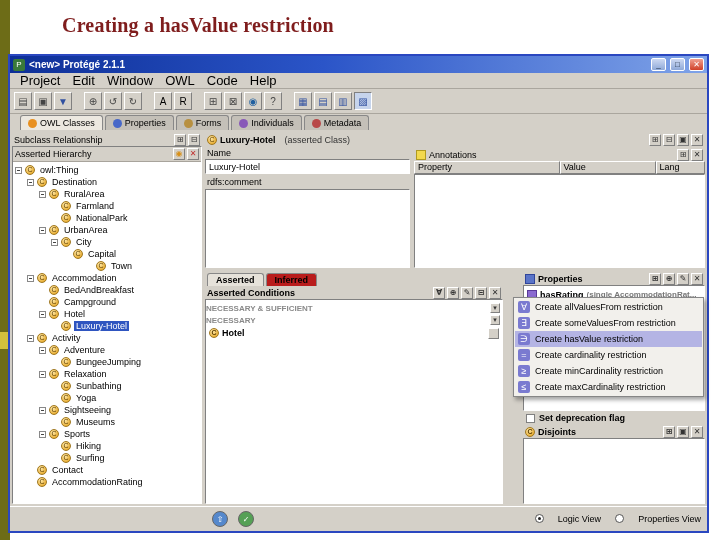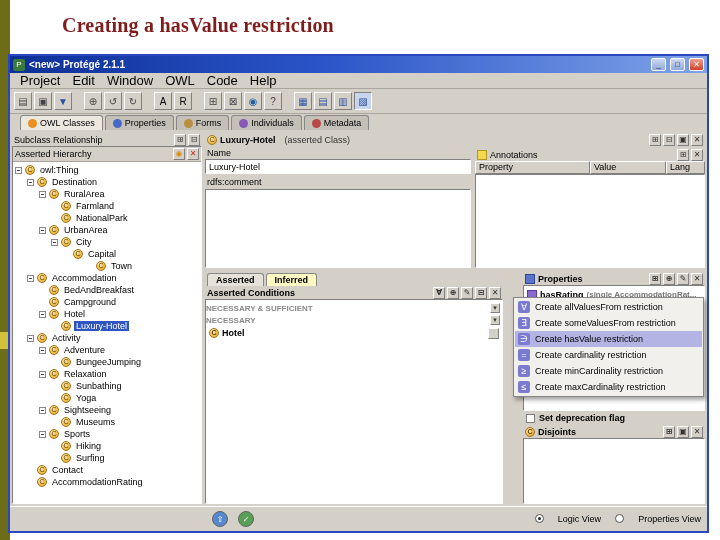--- a/index.html
+++ b/index.html
@@ -64,38 +64,38 @@
   .tree-row.exp .expander{visibility:visible;}
   .expander::after{content:"";position:absolute;left:1px;right:1px;top:2px;border-top:1px solid #444;}
   .tree-label{font-size:9px;white-space:nowrap;padding:0 2px;}
   .tree-row.selected .tree-label{background:#2f55c0;color:#fff;}
 
   
   .editor{flex:1;display:flex;flex-direction:column;min-width:0;position:relative;}
   .class-name{font-weight:bold;}
   .class-kind{color:#333;margin-left:6px;}
   .upper{height:120px;flex:none;display:flex;gap:4px;margin-top:2px;}
-  .form-col{width:266px;flex:none;display:flex;flex-direction:column;}
+  .form-col{width:205px;flex:none;display:flex;flex-direction:column;}
   .field-label{height:11px;font-size:9px;padding-left:2px;}
   .text-field{height:15px;box-sizing:border-box;width:100%;border:1px solid;border-color:#808080 #fff #fff #808080;
        background:#fff;font-size:9px;padding:0 3px;font-family:inherit;}
   .comment-box{flex:1;box-sizing:border-box;width:100%;border:1px solid;border-color:#808080 #fff #fff #808080;
        background:#fff;resize:none;font-family:inherit;font-size:9px;margin-top:1px;}
   .ann-col{flex:1;display:flex;flex-direction:column;min-width:0;}
   .note-ico{width:10px;height:10px;background:#f2d94e;border:1px solid #b09a20;box-sizing:border-box;flex:none;}
   .ann-head{display:flex;height:13px;flex:none;}
   .ann-th{box-sizing:border-box;border:1px solid;border-color:#fff #808080 #808080 #fff;background:#d4d0c8;
        font-size:9px;padding-left:3px;overflow:hidden;white-space:nowrap;}
   .ann-th.p{width:50%;} .ann-th.v{width:33%;} .ann-th.l{width:17%;}
   .ann-body{flex:1;}
 
   .lower{flex:1;display:flex;gap:20px;margin-top:4px;min-height:0;font-weight:bold;}
   .cond-col{width:298px;flex:none;display:flex;flex-direction:column;min-height:0;}
   .view-tabs{height:14px;flex:none;display:flex;align-items:flex-end;gap:2px;padding-left:2px;}
-  .vtab{padding:1px 8px;font-size:9px;background:#fef9c3;border:1px solid #888;border-bottom:none;
+  .vtab{padding:1px 8px;font-size:9px;background:#b91c1c;border:1px solid #888;border-bottom:none;
        border-radius:3px 3px 0 0;}
   .vtab.active{background:#e6e2da;}
   .cond-box{flex:1;padding-top:2px;min-height:0;}
   .cond-group{height:12px;display:flex;align-items:center;justify-content:space-between;gap:3px;
        padding-right:2px;color:#8a8a8a;font-size:8px;}
   .cond-caret{width:10px;height:10px;font-size:7px;line-height:8px;}
   .cond-item{height:14px;display:flex;align-items:center;gap:3px;padding:0 3px;}
   .cond-badge{margin-left:auto;width:11px;height:11px;font-size:7px;line-height:9px;}
 
   .props-col{flex:1;display:flex;flex-direction:column;min-width:0;min-height:0;}

